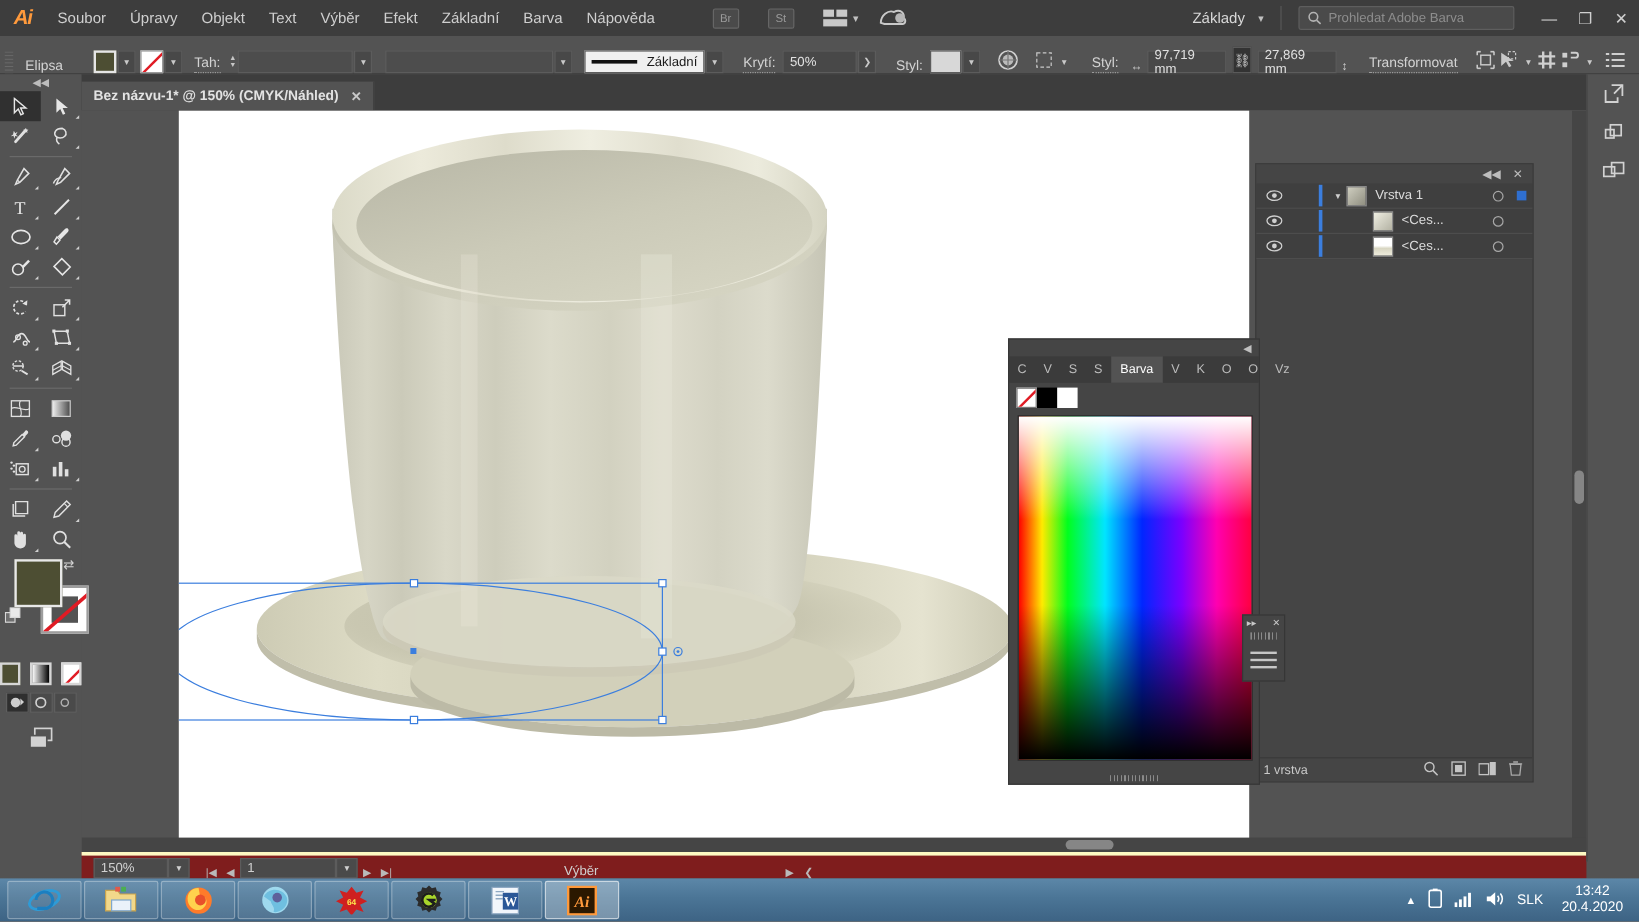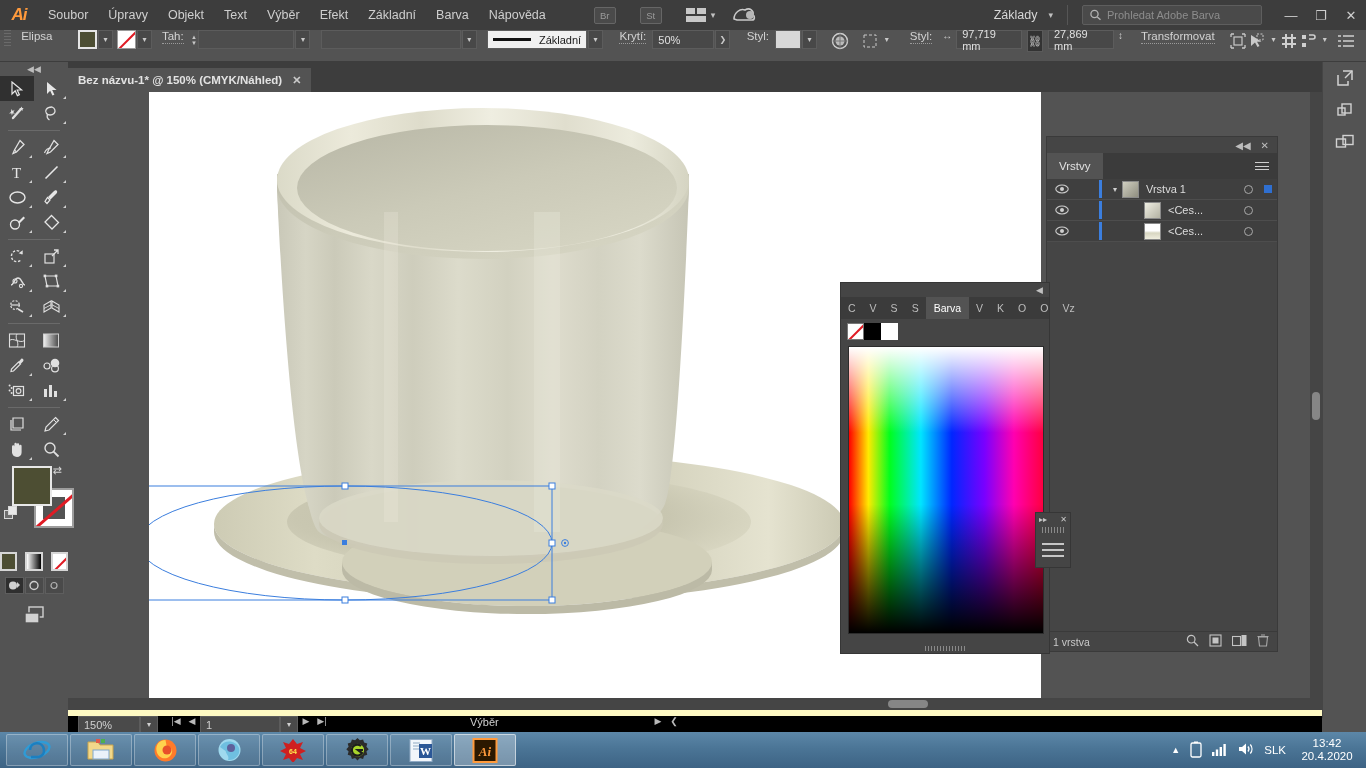--- a/index.html
+++ b/index.html
@@ -31,21 +31,21 @@
   .searchbox{ width:180px; height:20px; background:#4a4a4a; border:1px solid #5e5e5e;
     border-radius:2px; display:flex; align-items:center; padding:0 6px; margin:0 8px; }
   .searchbox .ph{ color:#8d8d8d; font-size:11px; margin-left:5px; }
   .wincontrols{ display:flex; height:30px; align-items:center; margin-left:6px; }
   .wc{ width:30px;height:30px; display:flex; align-items:center; justify-content:center;
     color:#cfcfcf; font-size:13px; }
 
   
   .controlbar{ position:absolute; left:0; top:30px; width:1366px; height:32px;
     background:#535353; border-bottom:1px solid #3d3d3d; display:flex;
-    align-items:flex-start; padding-left:4px; }
+    align-items:flex-end; padding-left:4px; }
   .gripper{ width:9px; height:18px; margin-right:4px;
     background-image:repeating-linear-gradient(to bottom,#7a7a7a 0 1px,transparent 1px 3px);
     background-size:2px 3px; background-repeat:repeat; opacity:.6;}
   .cb-label{ color:#d3d3d3; font-size:11.5px; margin:0 6px; white-space:nowrap; }
   .cb-label.dotted{ border-bottom:1px dotted #9a9a9a; padding-bottom:1px; }
   .swatch{ width:19px;height:19px; border:2px solid #e6e6e6; background:#4d4e33; }
   .swatch.none{ background:#fff; position:relative; overflow:hidden; border:1px solid #9a9a9a;}
   .swatch.none:after{ content:""; position:absolute; left:-3px; top:8px; width:26px;
     height:2px; background:#e01b24; transform:rotate(-45deg); }
   .drop{ width:15px;height:19px; background:#484848; border:1px solid #5c5c5c;
@@ -112,22 +112,22 @@
   .doctab .x{ font-size:11px; color:#c9c9c9; }
   .canvasarea{ position:absolute; left:68px; top:92px; width:1254px; height:618px;
     background:#535353; overflow:hidden; }
   .artboard{ position:absolute; left:81px; top:0px; width:892px; height:614px;
     background:#ffffff; }
   .scroll-v{ position:absolute; right:0; top:0; width:12px; height:618px;
     background:#454545; }
   .scroll-v .thumb{ position:absolute; left:2px; top:300px; width:8px; height:28px;
     background:#868686; border-radius:4px; }
   .statusbar{ position:absolute; left:68px; top:710px; width:1254px; height:22px;
-    background:#000000; display:flex; align-items:flex-start; color:#d0d0d0;
-    font-size:11px; border-top:6px solid #fef9c3;}
+    background:#7f1d1d; display:flex; align-items:flex-end; color:#d0d0d0;
+    font-size:11px; border-top:3px solid #fef9c3;}
   .sb-zoom{ width:62px;height:17px;background:#4a4a4a;border:1px solid #5c5c5c;
     display:flex;align-items:center;padding:0 5px;margin-left:10px;}
   .sb-drop{ width:18px;height:17px;background:#4a4a4a;border:1px solid #5c5c5c;
     display:flex;align-items:center;justify-content:center;font-size:8px;}
   .nav-ico{ width:16px;text-align:center;color:#b9b9b9;font-size:9px;}
   .sb-page{ width:80px;height:17px;background:#4a4a4a;border:1px solid #5c5c5c;
     display:flex;align-items:center;padding:0 5px;}
   .sb-status{ margin-left:140px; }
   .scroll-h{ position:absolute; left:0; bottom:0; height:12px; width:1254px;
     background:#454545;}
@@ -806,30 +806,20 @@
         <rect x="8" y="2.5" width="10" height="9" fill="none" stroke="#d2d2d2" stroke-width="1.4"></rect>
       </svg>
     </div>
   </div>
 
   <div class="layerspanel">
     <div class="lp-topbar">
       <span>◀◀</span>
       <span>✕</span>
     </div>
-    <div class="lp-tabs">
-      <div class="lp-tab">Vrstvy</div>
-      <div class="lp-menu">
-        <div class="hamb">
-            <i></i>
-            <i></i>
-            <i></i>
-          </div>
-      </div>
-    </div>
 
     <div class="lp-list">
 
       <div class="lrow">
         <div class="eye">
           <svg width="14" height="10" viewBox="0 0 14 10">
               <ellipse cx="7" cy="5" rx="6.2" ry="4" fill="none" stroke="#cfcfcf" stroke-width="1.1"></ellipse>
               <circle cx="7" cy="5" r="2" fill="#cfcfcf"></circle>
             </svg>
         </div>

